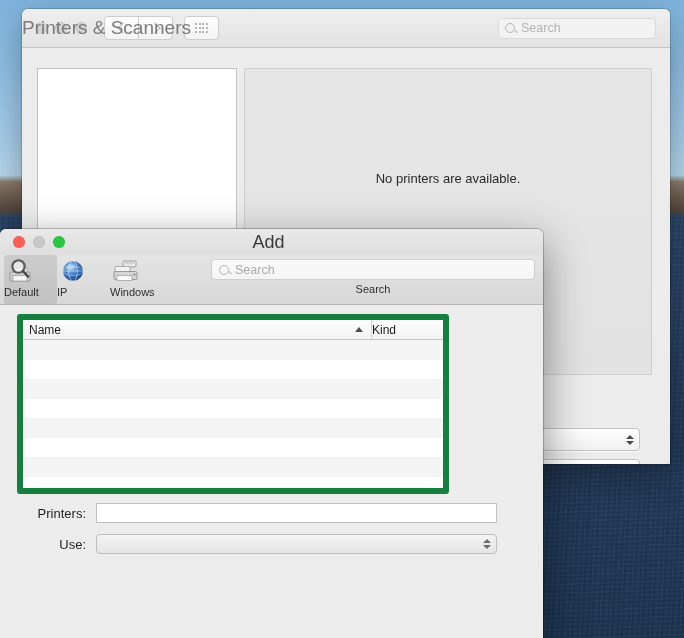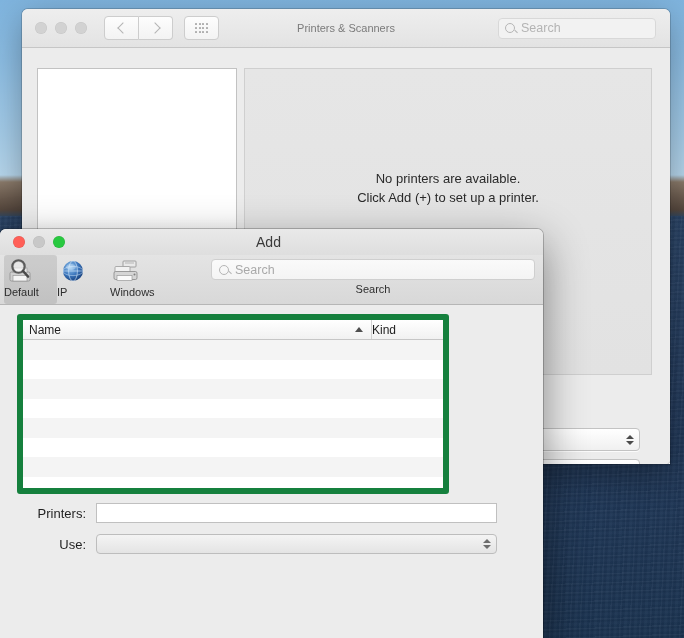--- a/index.html
+++ b/index.html
@@ -127,22 +127,21 @@
     display: grid;
     grid-template-columns: repeat(4, 2px);
     grid-template-rows: repeat(3, 2px);
     gap: 1.6px;
   }
   .dotgrid i { background: #b0b0b0; border-radius: 0.5px; display: block; }
 
   .prefs-title {
     position: absolute;
     left: 0; right: 0;
-    text-align: center;
-    font-size: 11px;
+    font-size: 19px;
     color: #7b7b7b;
     pointer-events: none;
   }
 
   .search-field {
     position: absolute;
     right: 14px;
     width: 158px;
     height: 21px;
     background: #f2f2f2;
@@ -259,21 +258,21 @@
     position: relative;
     height: 26px;
     background: linear-gradient(to bottom, #e9e9e9, #dedede);
     display: flex;
     align-items: center;
   }
   .add-title {
     position: absolute;
     left: 0; right: 6px;
     text-align: center;
-    font-size: 14px;
+    font-size: 18px;
     color: #3a3a3a;
   }
   .add-toolbar {
     height: 49px;
     background: linear-gradient(to bottom, #e4e4e4, #d8d8d8);
     border-bottom: 1px solid #b6b6b6;
     display: flex;
     align-items: flex-start;
     padding-left: 4px;
     position: relative;
@@ -469,21 +468,20 @@
       <span class="search-ph">Search</span>
     </div>
   </div>
 
   <div class="prefs-body">
     <div id="printer-list"></div>
 
     <div id="detail-pane">
       <div class="empty-msg">
         <div>No printers are available.</div>
-        <div>Click Add (+) to set up a printer.</div>
       </div>
     </div>
 
     <div class="popup-btn" id="bg-popup-1">
       <span class="stepper">
         <span class="up"></span>
           <span class="dn"></span>
       </span>
     </div>
     <div class="popup-btn" id="bg-popup-2">

